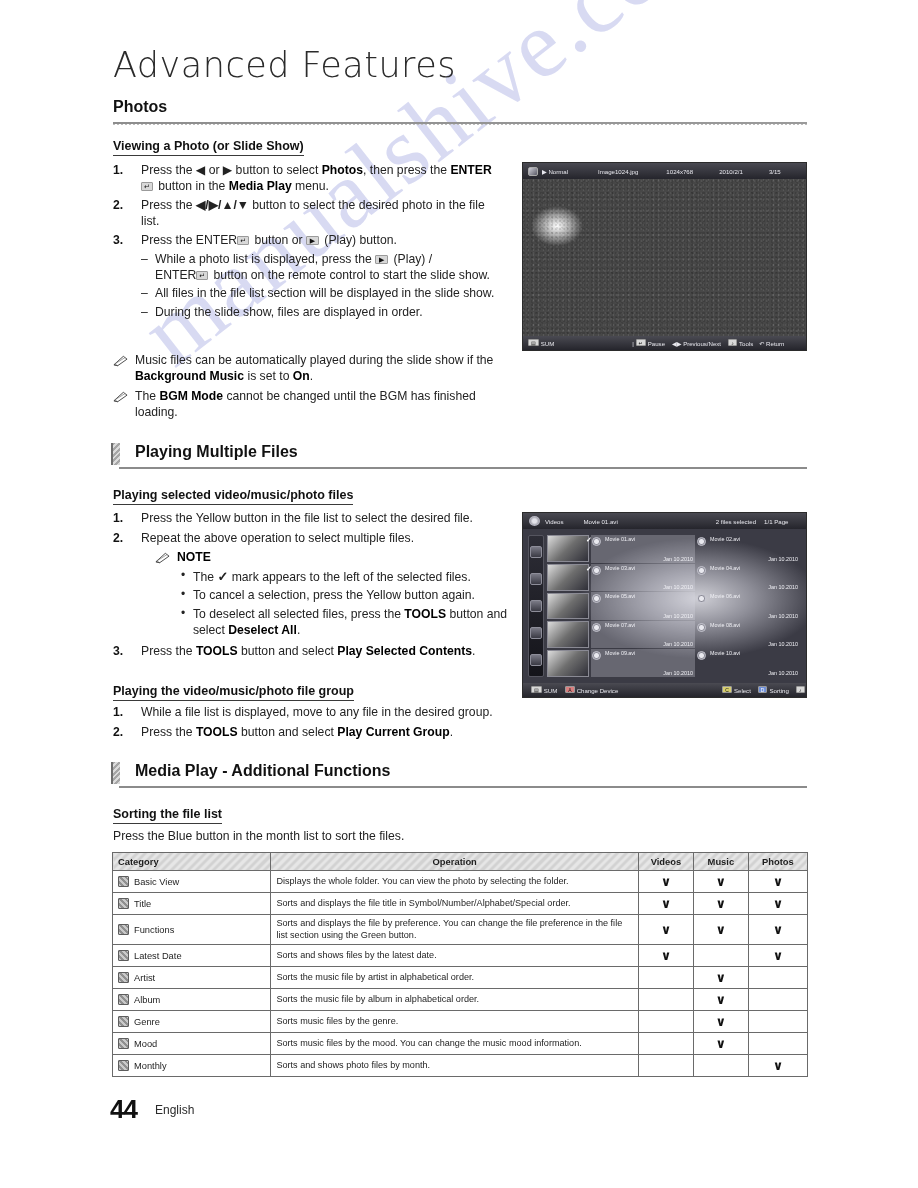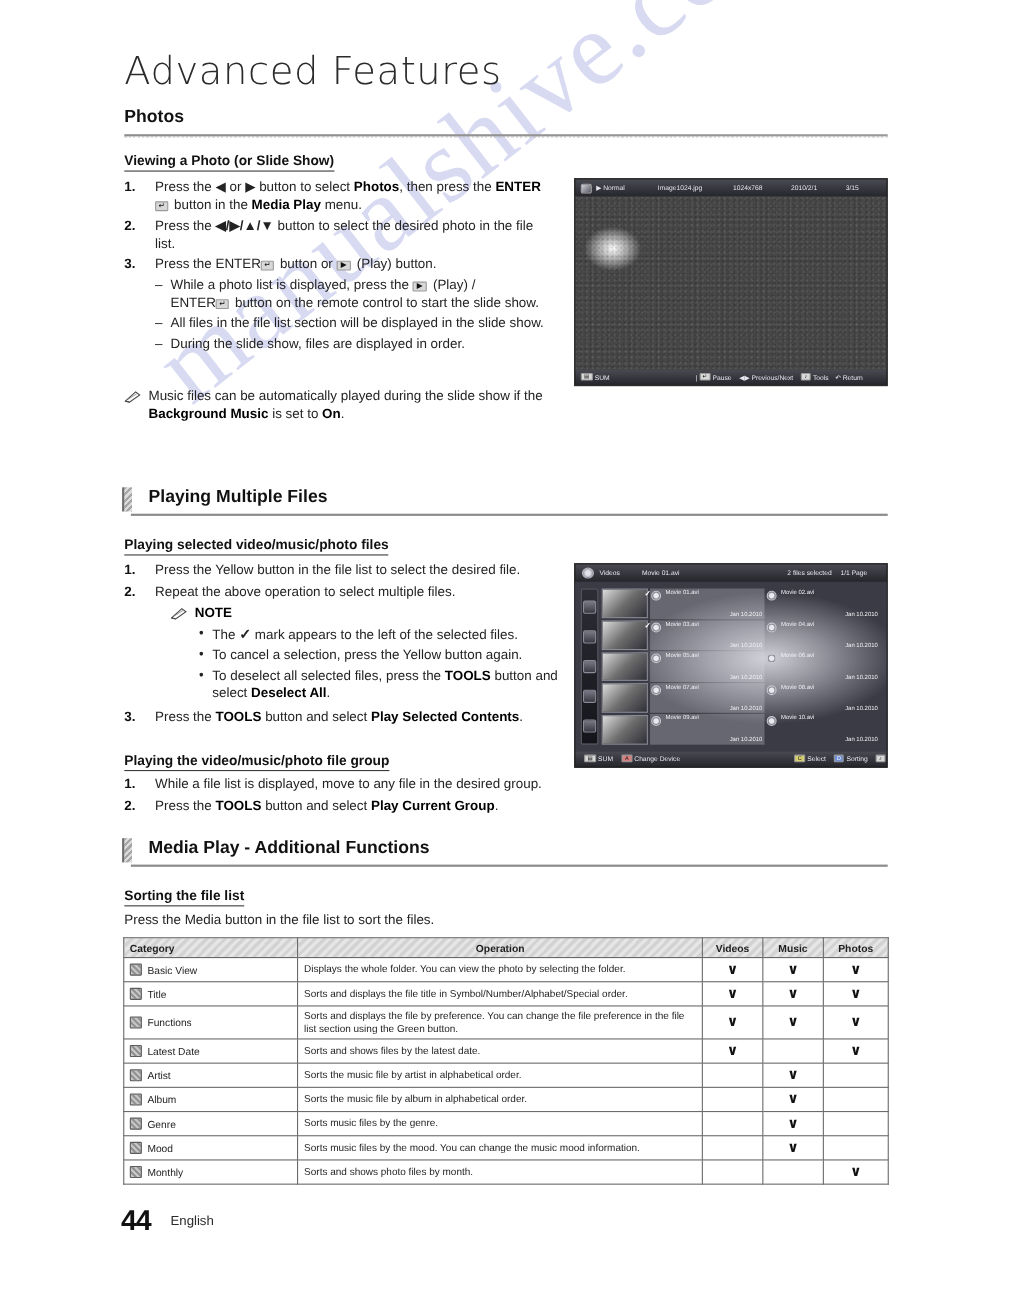--- a/index.html
+++ b/index.html
@@ -242,20 +242,25 @@
         <div class="li"><span class="num">2.</span>Press the <b>◀/▶/▲/▼</b> button to select the desired photo in the file list.</div>
         <div class="li"><span class="num">3.</span>Press the ENTER<span class="keycap" style="min-width:11px;height:9px;line-height:8px;font-size:7px;">↵</span> button or <span class="keycap" style="min-width:13px;height:9px;line-height:8px;font-size:7px;">▶</span> (Play) button.<div class="dash"><span class="d">–</span>While a photo list is displayed, press the <span class="keycap" style="min-width:13px;height:9px;line-height:8px;font-size:7px;">▶</span> (Play) /<br>ENTER<span class="keycap" style="min-width:11px;height:9px;line-height:8px;font-size:7px;">↵</span> button on the remote control to start the slide show.</div><div class="dash"><span class="d">–</span>All files in the file list section will be displayed in the slide show.</div><div class="dash"><span class="d">–</span>During the slide show, files are displayed in order.</div></div>
       </div>
 
     <div class="txt" id="photo-notes" style="position:absolute; left:113px; top:348px; width:395px;">
         <div class="note"><span class="pen"><span class="pen-ico"><svg viewBox="0 0 16 12" width="15" height="12">
                 <path d="M1 10 L11 1 L15 4 L5 11 Z" fill="none" stroke="#444" stroke-width="1"></path>
                 <path d="M1 10 L4 10.6 L5 11" fill="none" stroke="#444" stroke-width="1"></path>
                 <path d="M3 8.5 L13 2.2" stroke="#777" stroke-width=".7"></path>
               </svg></span></span>Music files can be automatically played during the slide show if the <b class="b">Background Music</b> is set to <b class="b">On</b>.</div>
+        <div class="note"><span class="pen"><span class="pen-ico"><svg viewBox="0 0 16 12" width="15" height="12">
+                <path d="M1 10 L11 1 L15 4 L5 11 Z" fill="none" stroke="#444" stroke-width="1"></path>
+                <path d="M1 10 L4 10.6 L5 11" fill="none" stroke="#444" stroke-width="1"></path>
+                <path d="M3 8.5 L13 2.2" stroke="#777" stroke-width=".7"></path>
+              </svg></span></span>The <b class="b">BGM Mode</b> cannot be changed until the BGM has finished loading.</div>
       </div>
 
     <div class="tv" style="left:522px; top:162px; width:285px; height:189px;">
       <div class="tv-bar top">
         <span style="margin-left:5px; width:10px; height:9px; display:inline-block; background:linear-gradient(135deg,#cfcfd8,#5a5a66); border:1px solid #aaa; border-radius:2px;"></span>
         <span class="cell" style="margin-left:4px;">▶&nbsp;<span>Normal</span></span>
         <span class="cell" style="margin-left:30px;">Image1024.jpg</span>
         <span class="cell" style="margin-left:28px;">1024x768</span>
         <span class="cell" style="margin-left:26px;">2010/2/1</span>
         <span class="cell" style="margin-left:26px;">3/15</span>
@@ -392,21 +397,21 @@
       </div>
     </div>
 
     <div class="banner" style="top:762px;">
       <div class="swatch"></div>
       <div class="btitle">Media Play - Additional Functions</div>
       <div class="brule"></div>
     </div>
 
     <div class="subhead" style="left:113px; top:807px;">Sorting the file list</div>
-    <div class="txt" style="position:absolute; left:113px; top:829px;">Press the Media button in the file list to sort the files.</div>
+    <div class="txt" style="position:absolute; left:113px; top:829px;">Press the Blue button in the month list to sort the files.</div>
 
     <table class="sort">
       <colgroup>
         <col style="width:150px">
           <col style="width:348px">
         <col style="width:52px">
           <col style="width:52px">
           <col style="width:56px">
       </colgroup>
       <thead>

